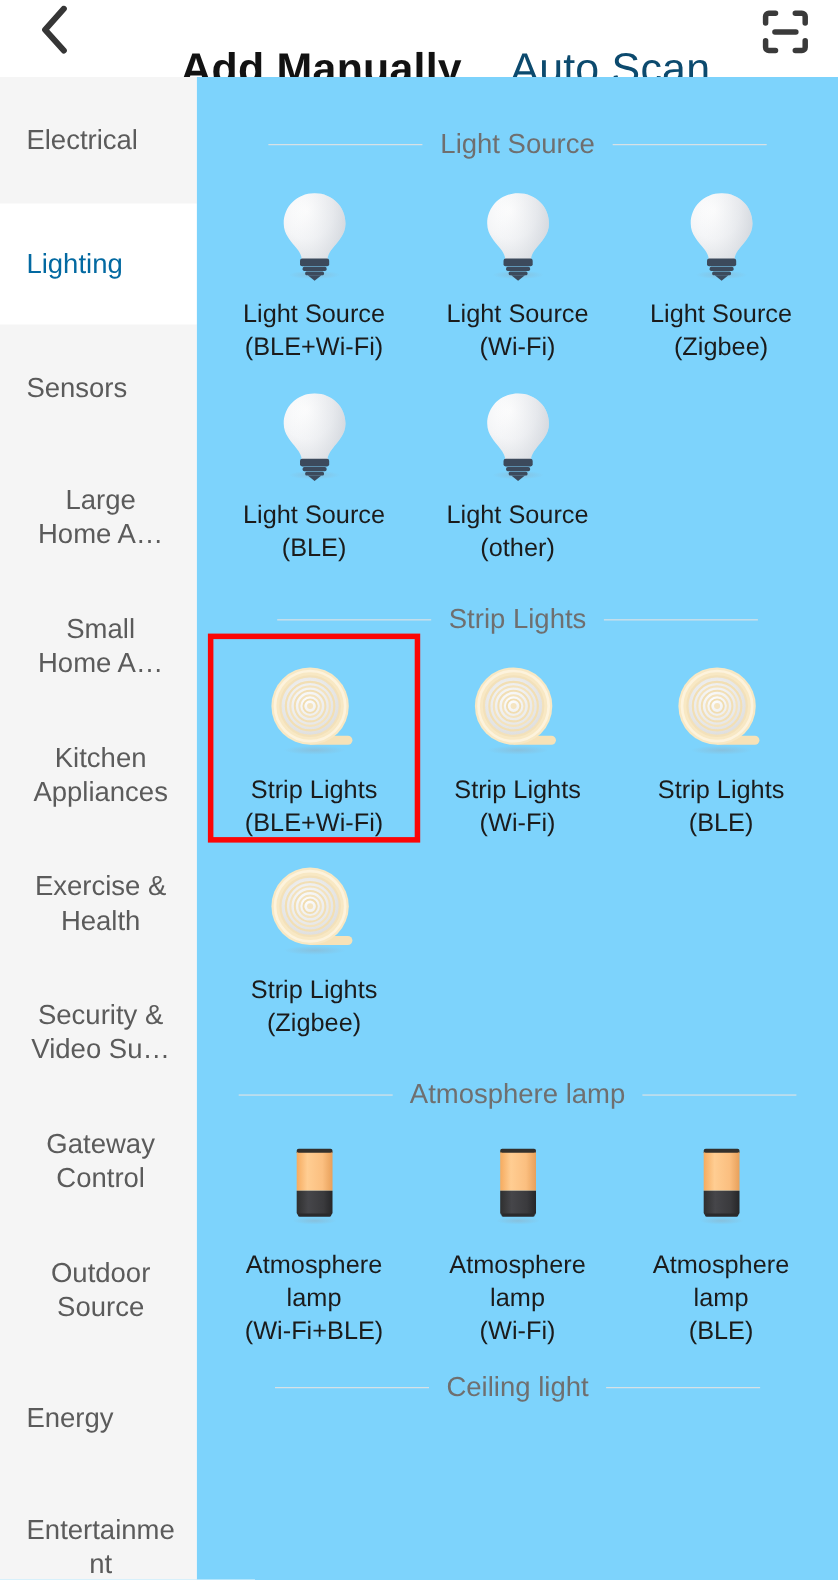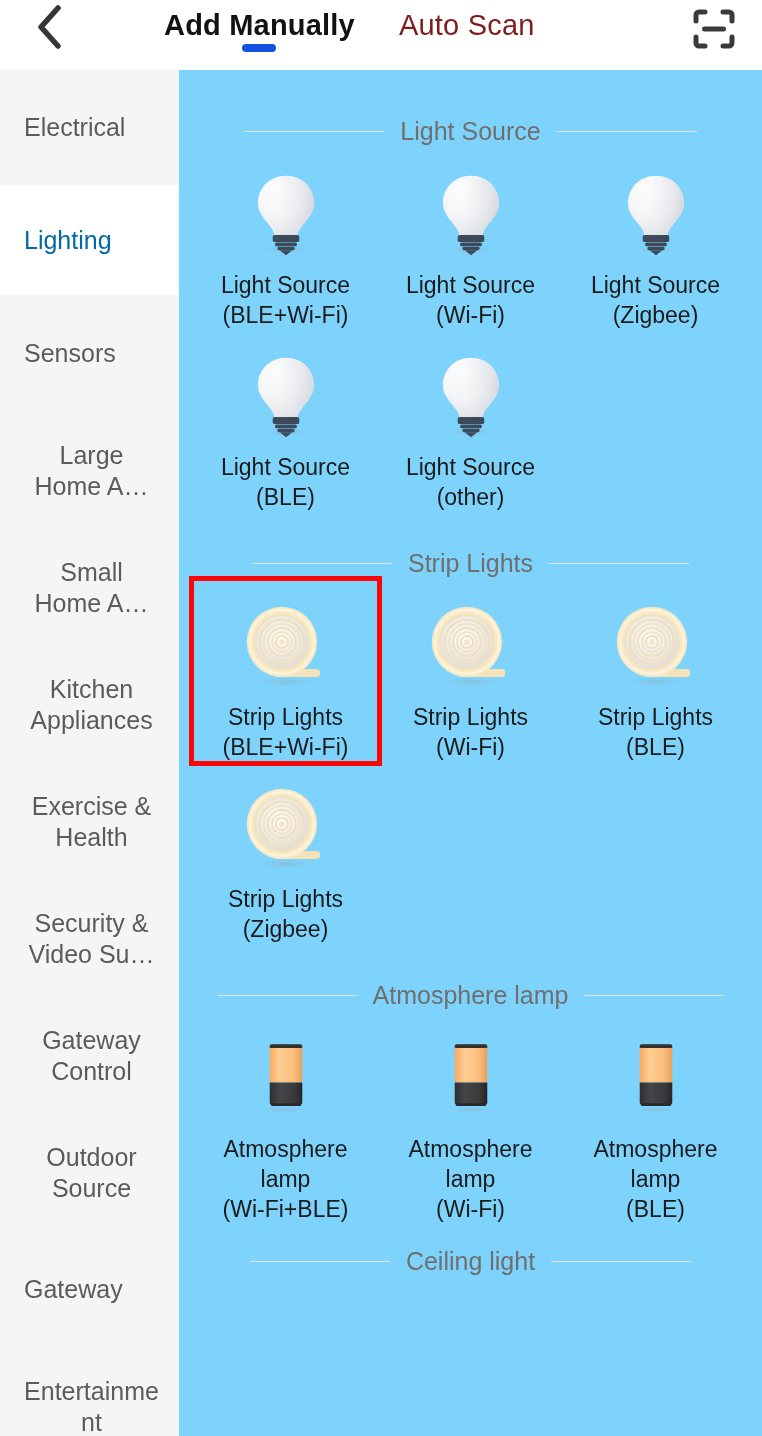--- a/index.html
+++ b/index.html
@@ -36,33 +36,34 @@
     display: flex;
     align-items: baseline;
     gap: 36px;
   }
   .tab {
     position: relative;
     padding: 0 4px 12px 4px;
     white-space: nowrap;
   }
   .tab-label {
-    font-size: 29px;
+    font-size: 39px;
     line-height: 34px;
     letter-spacing: 0.2px;
     display: block;
     text-align: center;
   }
   .tab.active .tab-label {
     color: #121212;
     font-weight: 700;
   }
   .tab.inactive .tab-label {
-    color: #7f1d1d;
+    color: #0c4a6e;
     font-weight: 400;
+    margin-top: 38px;
   }
   .tab-underline {
     position: absolute;
     left: 50%;
     transform: translateX(-50%);
     bottom: 2px;
     width: 34px; height: 8px;
     border-radius: 4px;
     background: #1352e2;
   }
@@ -246,21 +247,21 @@
 
   <div class="side-item" style="height:117px">
     <span>Gateway Control</span>
   </div>
 
   <div class="side-item" style="height:117px">
     <span>Outdoor Source</span>
   </div>
 
   <div class="side-item" style="height:117px">
-    <span>Gateway</span>
+    <span>Energy</span>
   </div>
 
   <div class="side-item" style="height:117px">
     <span>Entertainment</span>
   </div>
 </div>
 
 <div class="content">
 
   <svg width="0" height="0" style="position:absolute" aria-hidden="true">

